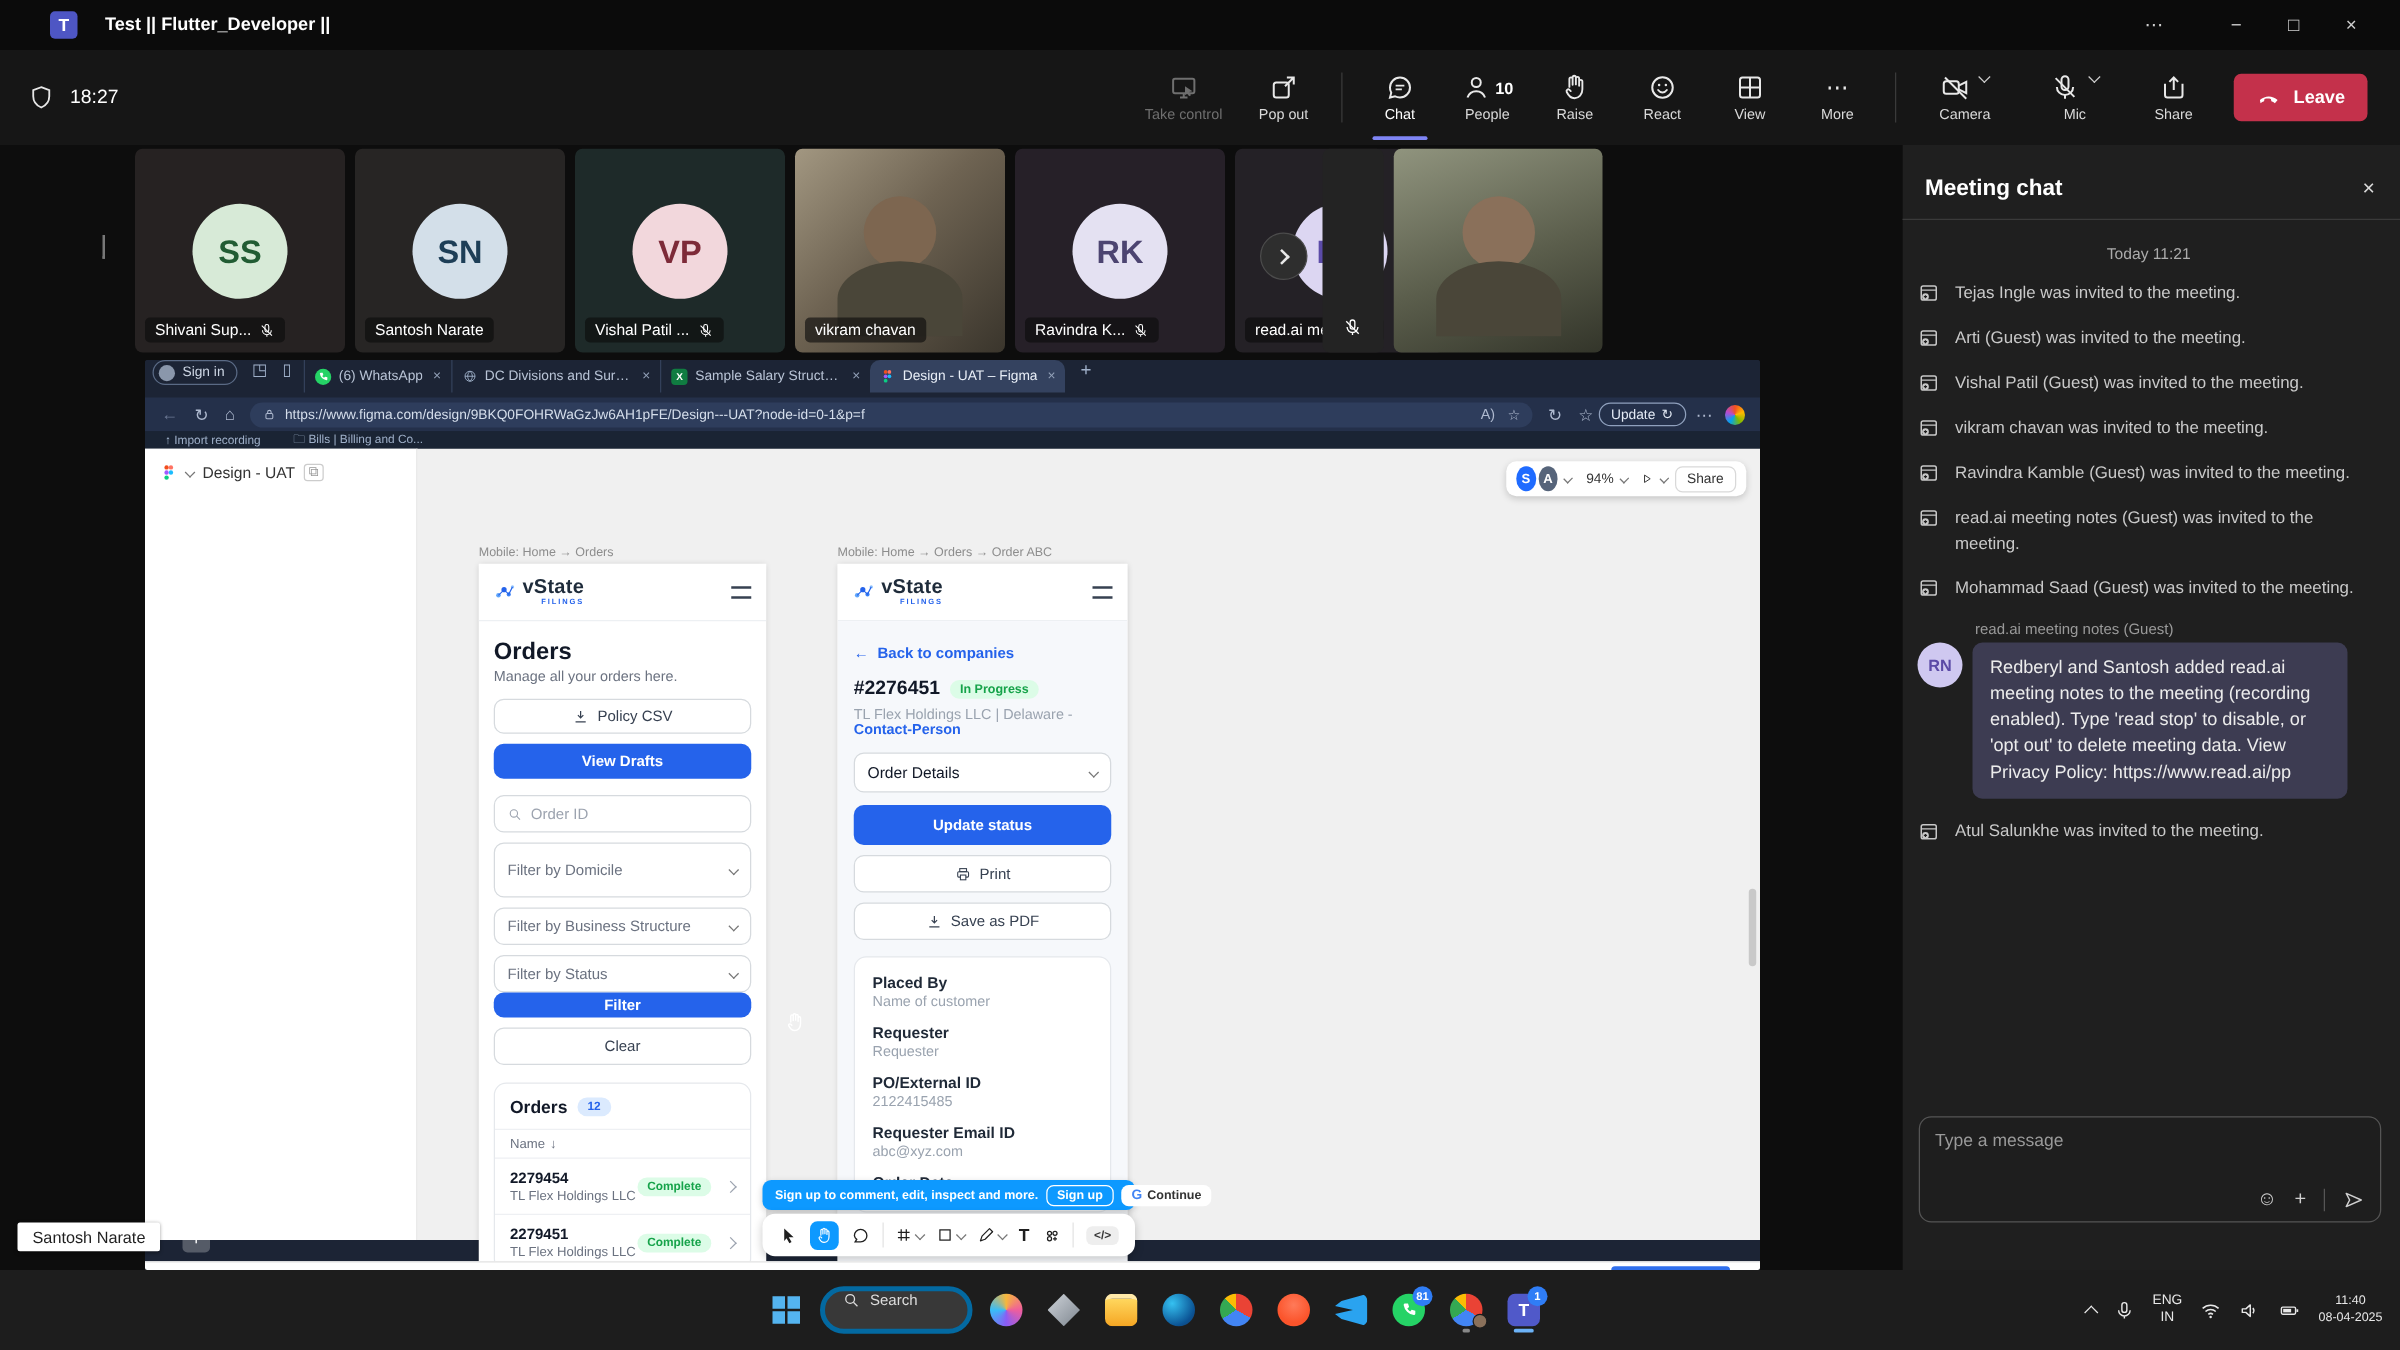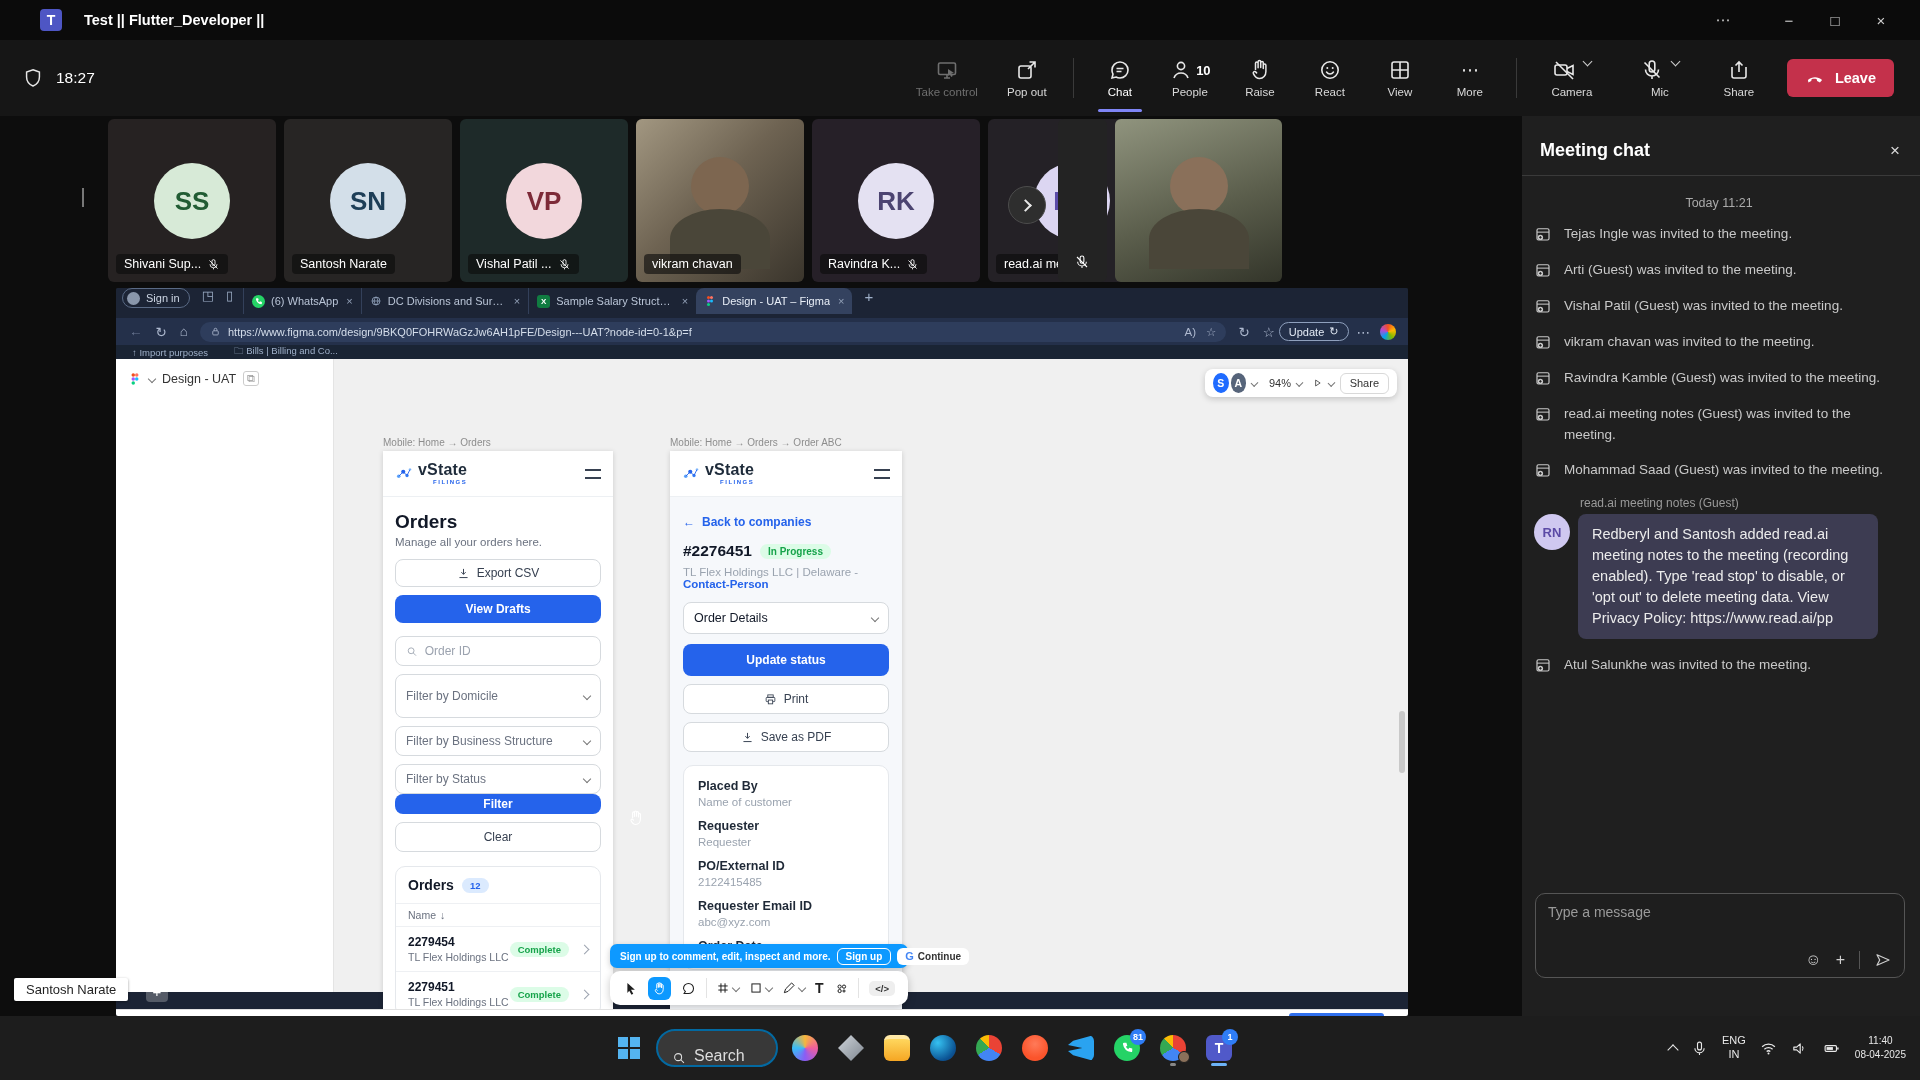--- a/index.html
+++ b/index.html
@@ -155,22 +155,22 @@
   #chatinput textarea::placeholder{color:#9a9a9a}
   .inputicons{position:absolute;right:12px;bottom:8px;display:flex;align-items:center;gap:14px;color:#cfcfcf;font-size:16px}
   .idiv{width:1px;height:18px;background:#555}
 
   
   #taskbar{position:absolute;left:0;top:1016px;width:1920px;height:64px;background:#1d1d1d;display:flex;align-items:center}
   #tbcenter{position:absolute;left:610px;display:flex;align-items:center;gap:8px}
   .tbico{width:38px;height:38px;border-radius:6px;display:flex;align-items:center;justify-content:center;position:relative}
   .winlogo{display:grid;grid-template-columns:10px 10px;grid-template-rows:10px 10px;gap:2px}
   .winlogo div{background:#54b4f0}
-  #tbsearch{height:38px;width:122px;background:#383838;border-radius:19px;border:2px solid #0369a1;display:flex;align-items:flex-end;
-    gap:8px;padding:0 14px;color:#ddd;font-size:16px}
+  #tbsearch{height:38px;width:122px;background:#383838;border-radius:19px;border:4px solid #0369a1;display:flex;align-items:flex-start;
+    gap:8px;padding:0 14px;color:#ddd;font-size:12px}
   .appdot{width:26px;height:26px;border-radius:50%}
   .appsq{width:26px;height:26px;border-radius:6px}
   .tbadge{position:absolute;top:0px;right:0px;min-width:16px;height:16px;border-radius:8px;background:#2f7df6;color:#fff;
     font-size:9px;font-weight:bold;display:flex;align-items:center;justify-content:center;padding:0 3px}
   .rundot{position:absolute;bottom:1px;left:50%;transform:translateX(-50%);width:6px;height:3px;border-radius:2px;background:#888}
   .runline{position:absolute;bottom:1px;left:50%;transform:translateX(-50%);width:16px;height:3px;border-radius:2px;background:#6cb2f7}
   #tbtray{position:absolute;right:14px;display:flex;align-items:center;gap:14px;color:#e8e8e8}
   .langtxt{font-size:11px;line-height:1.25;text-align:center}
   .clocktxt{font-size:10px;line-height:1.4;text-align:center}
   .chevup{width:8px;height:8px;border-left:1.8px solid #e8e8e8;border-top:1.8px solid #e8e8e8;transform:rotate(45deg);margin-top:3px}
@@ -548,21 +548,21 @@
         <span>Update</span>
         <span>↻</span>
       </div>
       <span class="navico" style="margin-left:4px">⋯</span>
       <span class="copilot" style="margin-left:10px"></span>
     </div>
 
     <div id="favbar">
       <span>
         <span>↑</span>
-        <span>Import purposes</span></span>
+        <span>Import recording</span></span>
       <span>🗀 <span>Bills | Billing and Co...</span></span>
     </div>
 
     <div id="figma">
       <div id="fsidebar">
         <div id="fsideheader">
           <svg width="14" height="14">
               <use href="#i-figma"></use>
             </svg>
           <span class="chevdk"></span>
@@ -598,21 +598,21 @@
           </div>
           <div class="burger"></div>
         </div>
         <div class="mbody">
           <div style="font-size:19px;font-weight:bold;color:#111827;margin-top:4px">Orders</div>
           <div style="font-size:11.5px;color:#6b7280;margin-top:3px">Manage all your orders here.</div>
           <div class="btn outline" style="height:28px;margin-top:11px">
             <svg width="13" height="13" color="#374151">
                 <use href="#i-download"></use>
               </svg>
-            <span>Export CSV</span>
+            <span>Policy CSV</span>
             </div>
           <div class="btn blue" style="height:28px;margin-top:8px">View Drafts</div>
           <div class="inputrow" style="height:30px;margin-top:13px">
             <svg width="13" height="13" color="#9ca3af">
                 <use href="#i-search"></use>
               </svg>
             <input placeholder="Order ID" style="">
           </div>
           <div class="inputrow selrow" style="height:44px;margin-top:8px">
             <span>Filter by Domicile</span>

